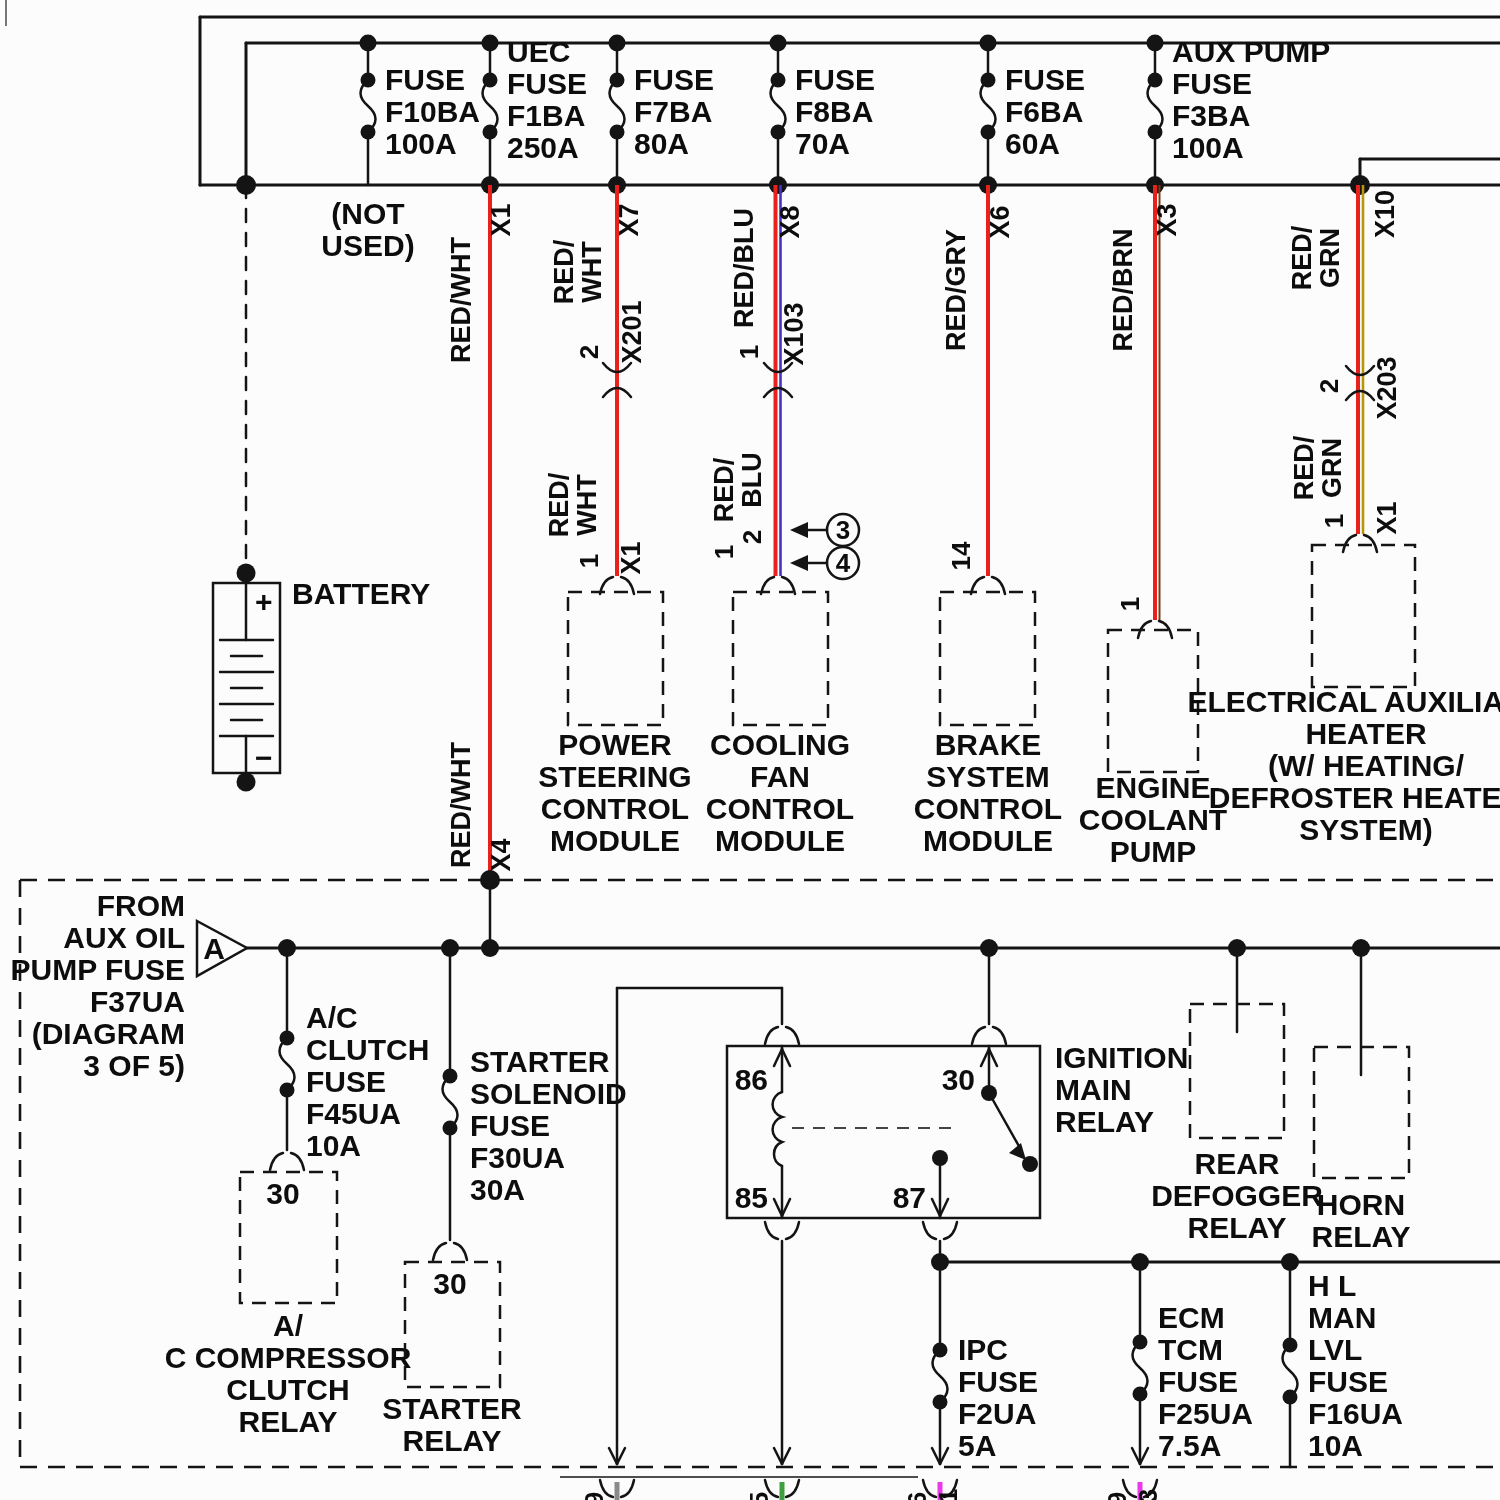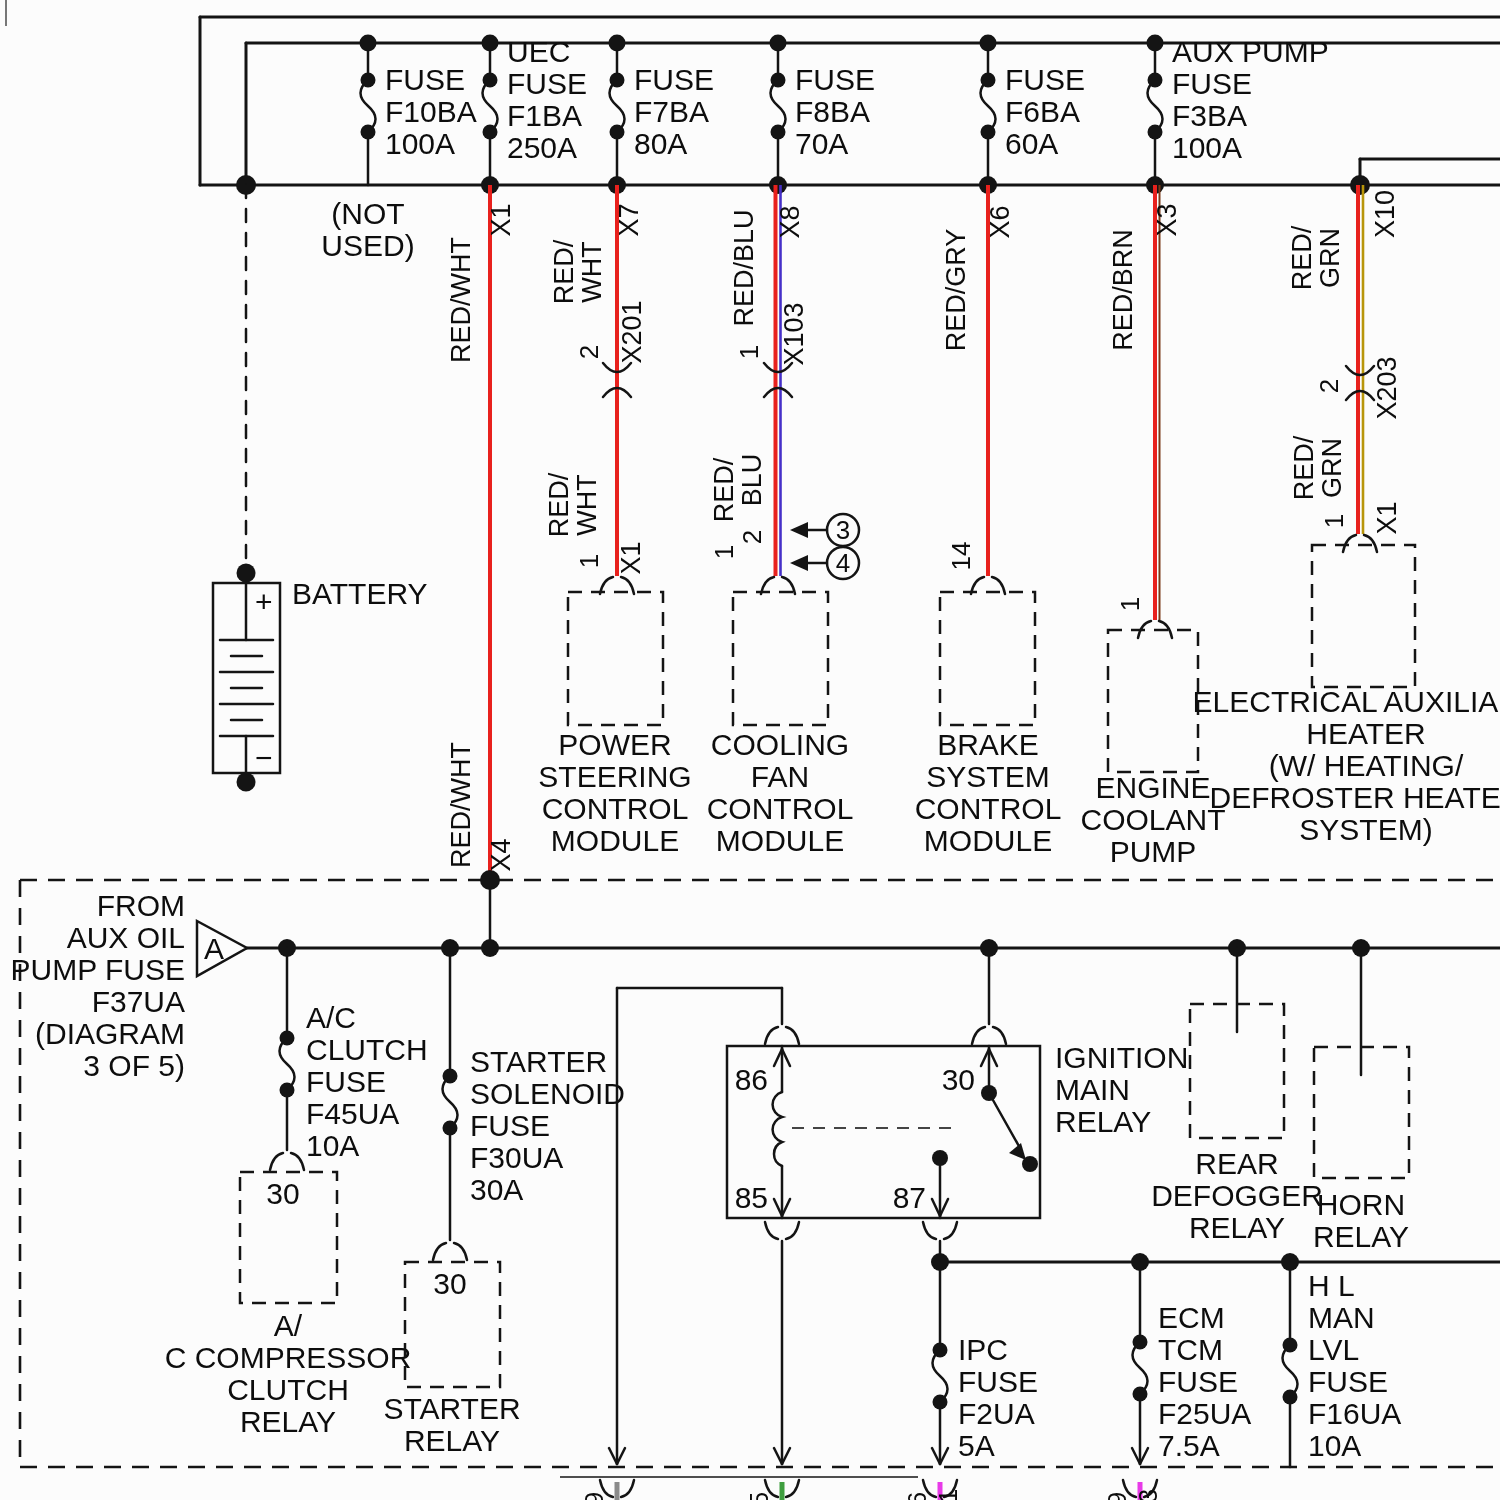--- a/index.html
+++ b/index.html
@@ -1,17 +1,17 @@
 <!DOCTYPE html>
 <html><head>
 <meta charset="utf-8">
 <style>
   html,body{margin:0;padding:0;background:#e9e9e9;}
   .canvas{position:relative;width:1500px;height:1500px;background:#fcfcfc;overflow:hidden;
-          font-family:"Liberation Sans",sans-serif;}
+          font-family:"Liberation Sans",sans-serif;font-weight:bold;}
   svg{display:block}
   .w   {stroke:#141414;stroke-width:3;fill:none;stroke-linecap:round;}
   .w2  {stroke:#141414;stroke-width:2.5;fill:none;stroke-linecap:round;}
   .dashbox{stroke:#141414;stroke-width:2.5;fill:none;stroke-dasharray:14 9;}
   .bigdash{stroke:#141414;stroke-width:2.6;fill:none;stroke-dasharray:17 11;}
   .red {stroke:#e8211d;stroke-width:4;fill:none;}
   .blu {stroke:#4630c8;stroke-width:2.6;fill:none;}
   .yel {stroke:#b8960a;stroke-width:2.6;fill:none;}
   .brn {stroke:#7a3a18;stroke-width:2;fill:none;}
   .dot {fill:#141414;stroke:none;}

